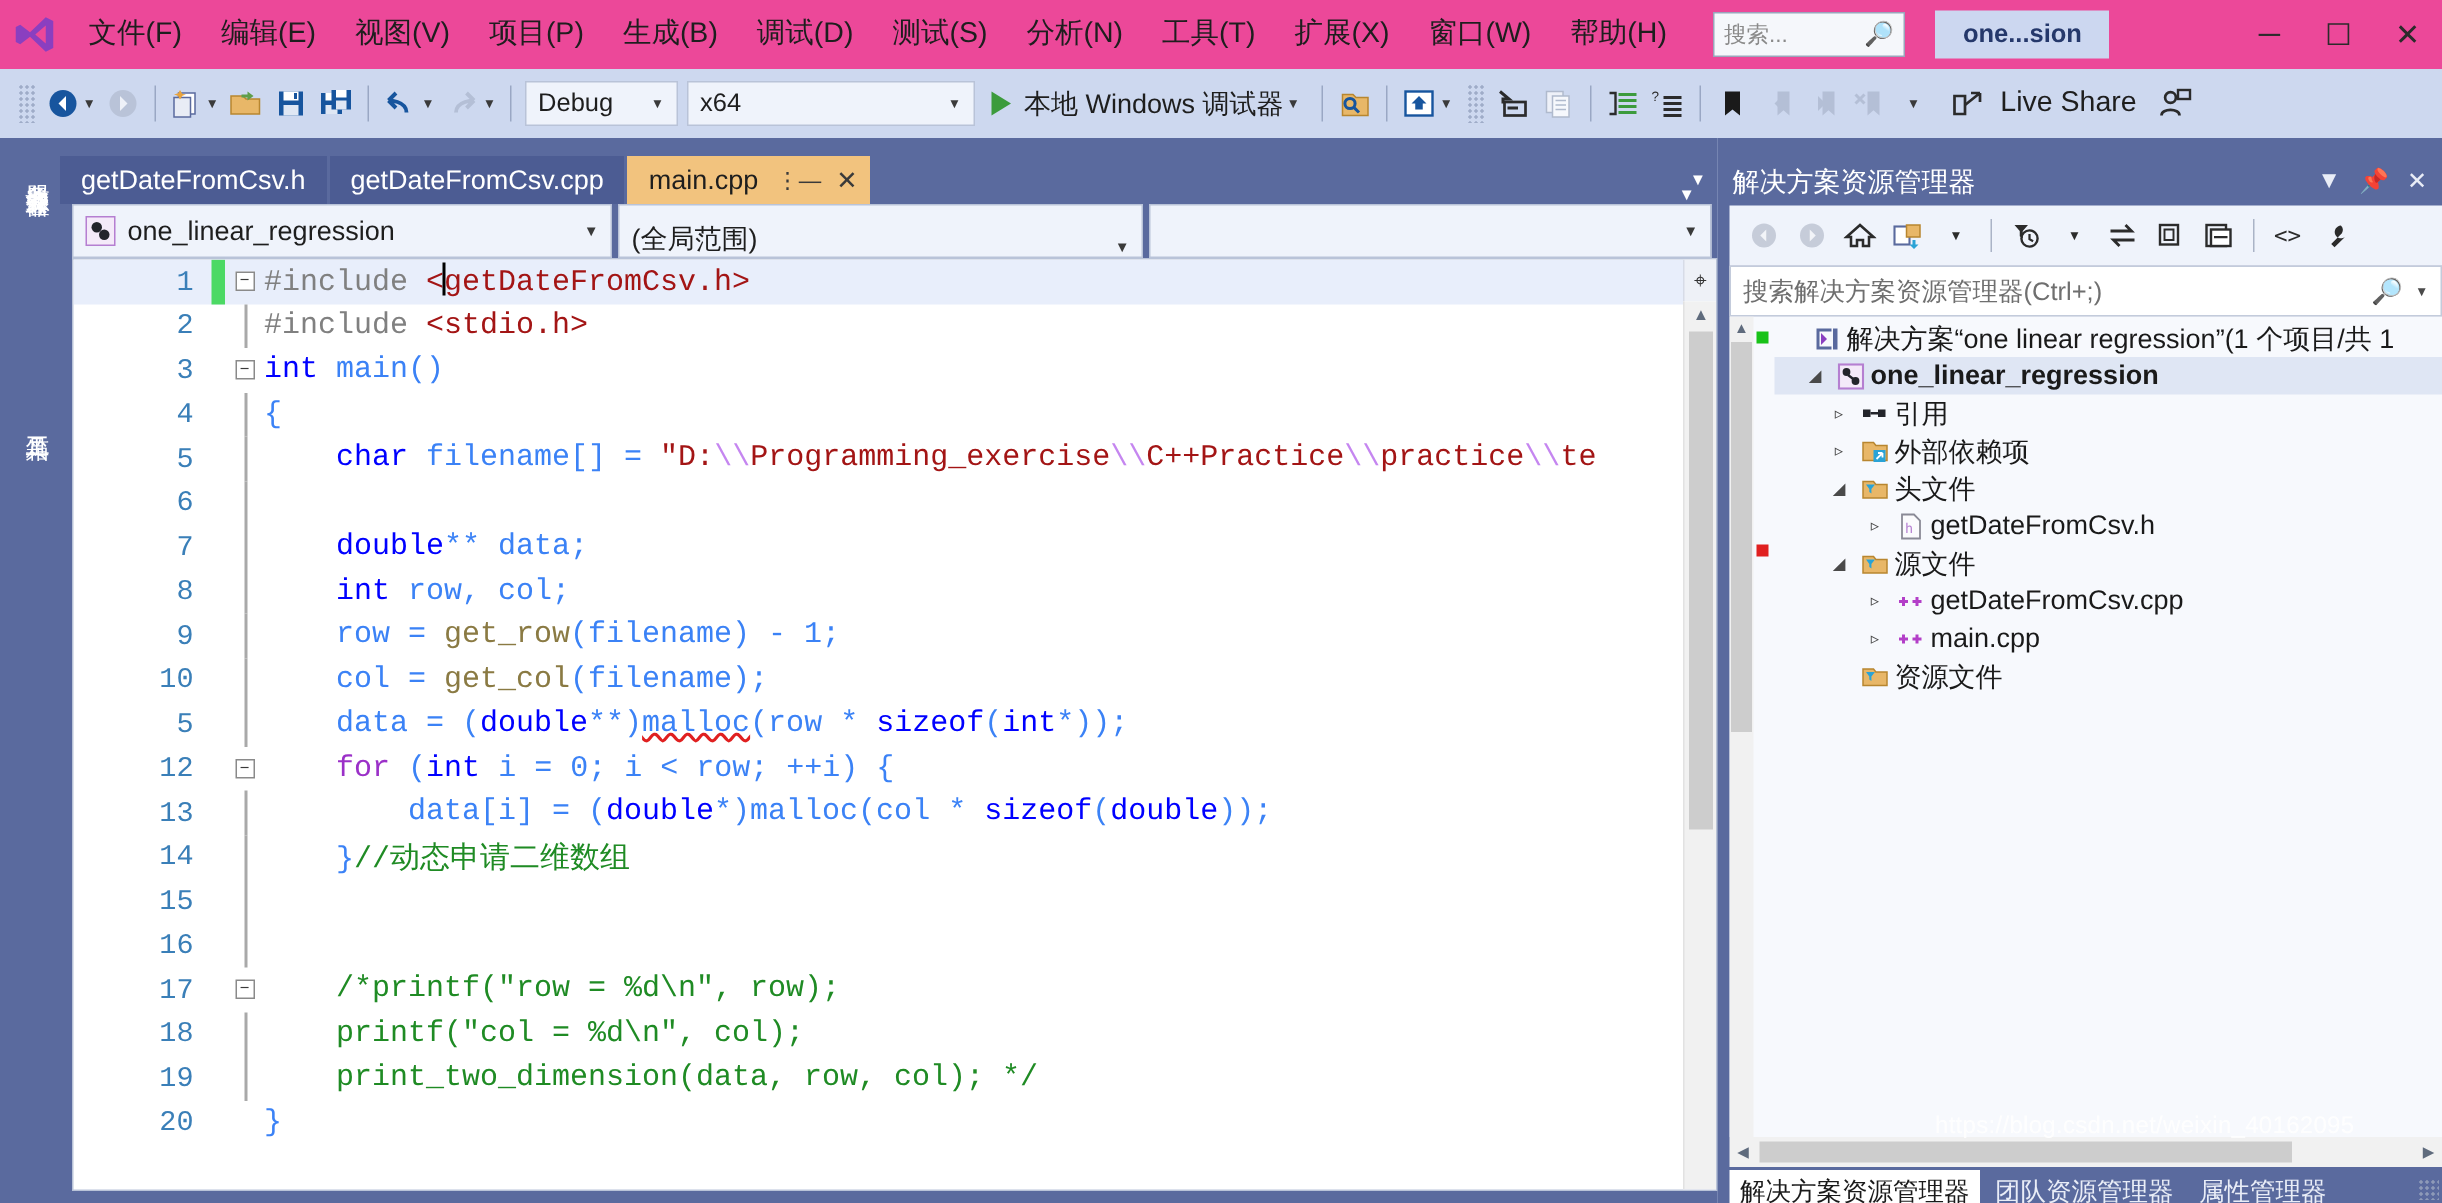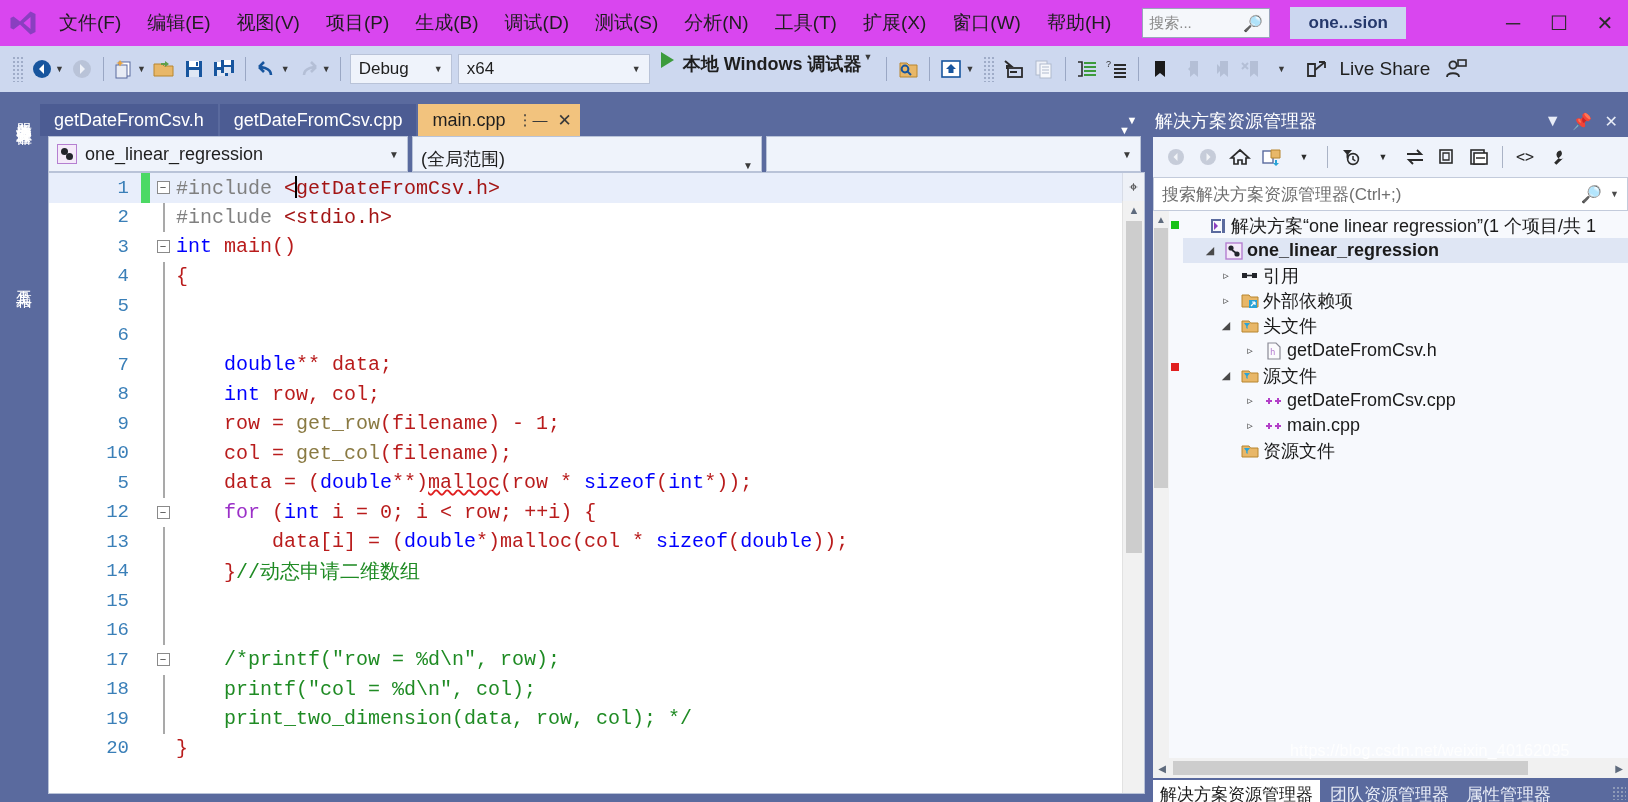--- a/index.html
+++ b/index.html
@@ -7,21 +7,21 @@
     width: 1628px; height: 802px;
     font-family: "Liberation Sans", sans-serif;
     background: #c9d5ec;
     overflow: hidden;
   }
   #app { position: relative; width: 1628px; height: 802px; background: #cdd8ef; }
 
   
   .menubar {
     position: absolute; left: 0; top: 0; width: 1628px; height: 46px;
-    background: #d946ef; display: flex; align-items: center;
+    background: #ec4899; display: flex; align-items: center;
   }
   .vs-logo {
     width: 46px; height: 46px; display: flex; align-items: center; justify-content: center;
   }
   .vs-logo svg { display: block; }
   .menu-item {
     font-size: 19px; color: #1e1e1e; padding: 0 13px; line-height: 46px;
     white-space: nowrap; cursor: default;
   }
   .search-box {
@@ -55,21 +55,21 @@
     padding: 0 3px; color: #2b4b8d;
   }
   .tbsep { width: 1px; height: 24px; background: #9aa7c4; margin: 0 6px; }
   .caret { font-size: 9px; color: #3a3a3a; margin-left: 2px; }
   .combo {
     height: 30px; background: #eff3fb; border: 1px solid #b9c3d8;
     display: flex; align-items: center; padding: 0 8px; font-size: 17px; color: #1e1e1e;
     margin: 0 3px;
   }
   .combo .caret { margin-left: auto; padding-left: 10px; }
-  .run-btn { display: flex; height: 34px; padding: 0 8px; font-weight: bold; }
+  .run-btn { display: flex; align-items: center; height: 34px; padding: 0 8px; }
   .run-btn .tri { width: 0; height: 0; border-left: 13px solid #3c9b3c;
     border-top: 8px solid transparent; border-bottom: 8px solid transparent; margin-right: 9px; }
   .run-btn .lbl { font-size: 18px; color: #1e1e1e; white-space: nowrap; }
   .liveshare { display: flex; align-items: center; gap: 8px; padding: 0 10px; }
   .liveshare .lbl { font-size: 19px; color: #1e1e1e; }
 
   
   .leftdock {
     position: absolute; left: 0; top: 92px; width: 40px; height: 710px;
     background: #5a6a9e;
@@ -162,21 +162,21 @@
     font-family: Liberation Mono, monospace; font-size: 20px; white-space: pre;
     color: #1a1a1a; letter-spacing: 0px;
   }
   .k { color: #0000ff; }
   .kp { color: #9b30c8; }
   .pp { color: #808080; }
   .str { color: #a31515; }
   .esc { color: #c586f0; }
   .fn { color: #8a7a43; }
   .cmt { color: #1f8b24; }
-  .id { color: #b91c1c; }
+  .id { color: #3b82f6; }
   .sq { text-decoration: underline wavy #e02020; text-decoration-skip-ink: none; }
   .caretbar {
     display: inline-block; width: 2px; height: 22px; background: #000;
     vertical-align: -4px; margin: 0 -1px;
   }
 
   
   .rightpanel { position: absolute; left: 1145px; top: 92px; width: 483px; height: 710px; background: #5a6a9e; }
   .rp-title {
     position: absolute; left: 0; top: 13px; width: 483px; height: 32px;
@@ -550,20 +550,21 @@
             </div>
           <div class="ctext"><span class="id">{</span></div>
         </div>
 
         <div class="crow">
           <div class="gutter-num">5</div>
           <div class="gutter-mark"></div>
           <div class="fold">
               <div style="width:2px;height:29.5px;background:#a9a9a9;margin-left:2px;"></div>
             </div>
+          <div class="ctext">    <span class="k">char</span> <span class="id">filename[] = </span><span class="str">"D:</span><span class="esc">\\</span><span class="str">Programming_exercise</span><span class="esc">\\</span><span class="str">C++Practice</span><span class="esc">\\</span><span class="str">practice</span><span class="esc">\\</span><span class="str">te</span></div>
         </div>
 
         <div class="crow">
           <div class="gutter-num">6</div>
           <div class="gutter-mark"></div>
           <div class="fold">
               <div style="width:2px;height:29.5px;background:#a9a9a9;margin-left:2px;"></div>
             </div>
         </div>
 

